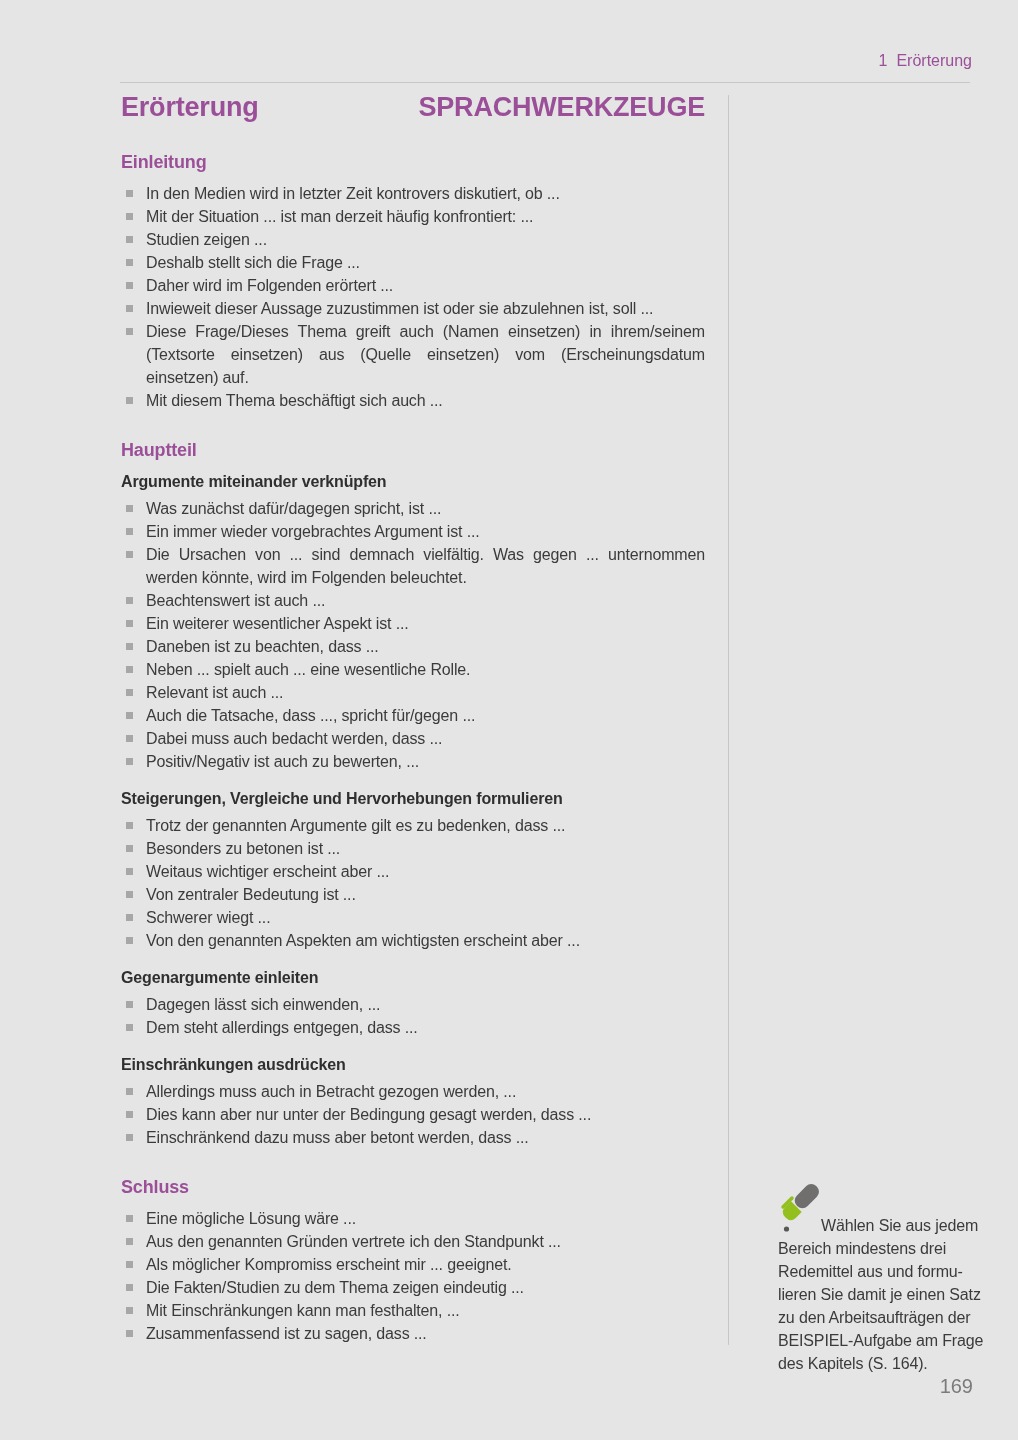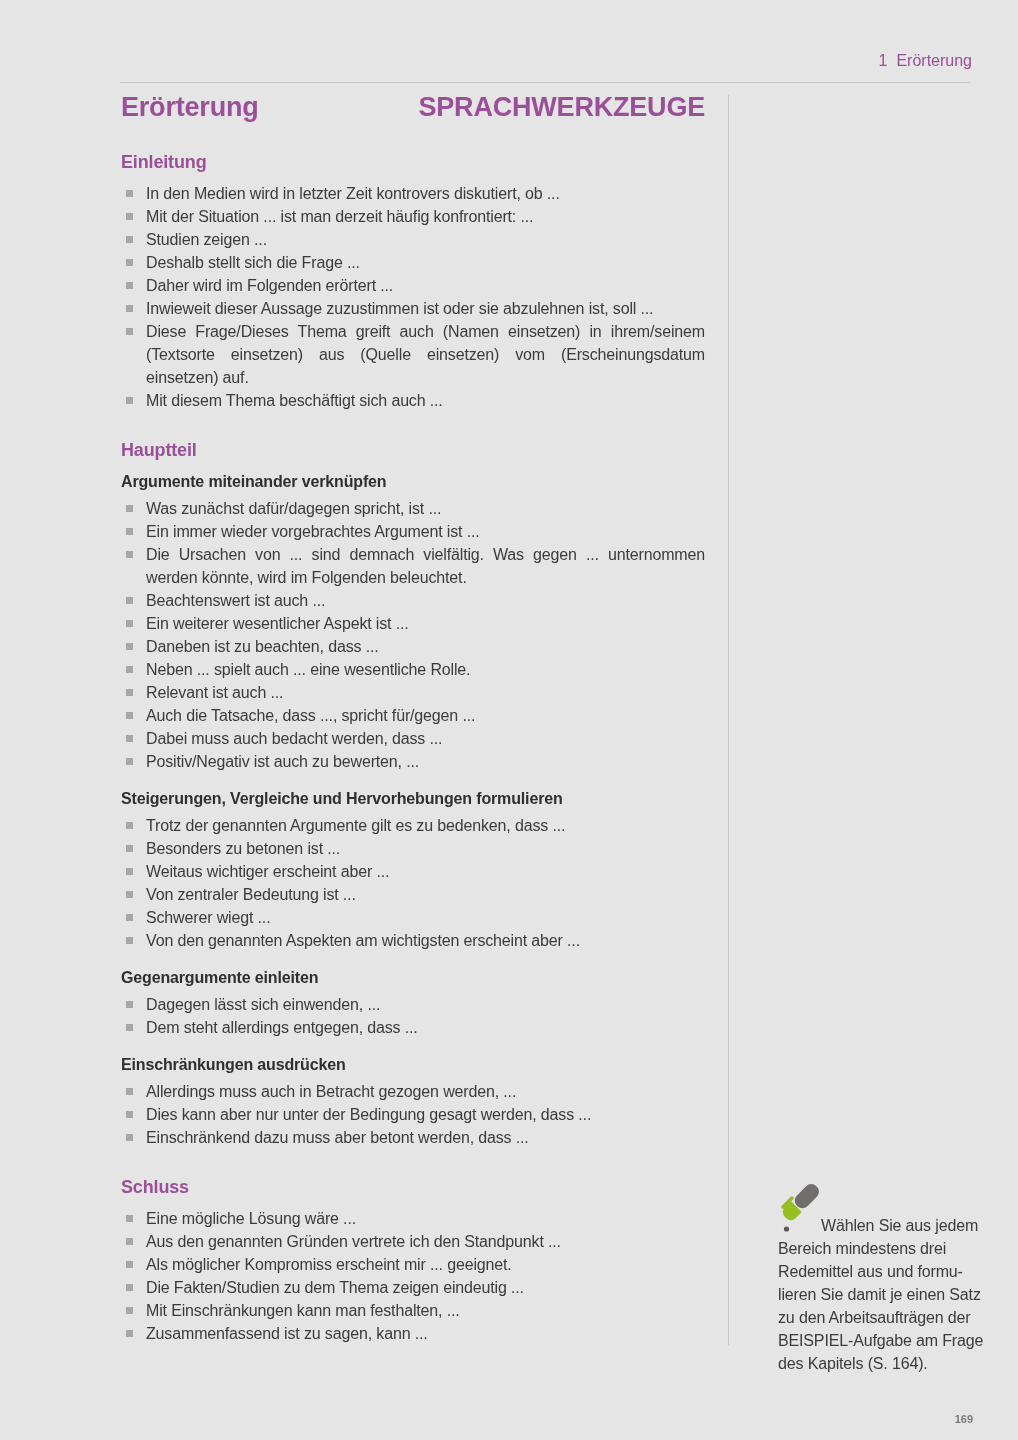--- a/index.html
+++ b/index.html
@@ -121,24 +121,23 @@
     position:absolute;
     left:-3px; top:0;
     width:52px; height:56px;
   }
   .note-text{padding-top:34px;}
   .note-line{white-space:nowrap;}
   .note-line:first-child{padding-left:43px;}
   
   .page-number{
     position:absolute;
-    top:1413px; right:45px;
-    font-size:11px;
+    top:1375px; right:45px;
+    font-size:20px;
     color:var(--page-number);
-    font-weight:bold;
   }
 </style>
 </head>
 <body>
 
 <div class="page">
 
   <div class="running-head">
     <span class="rh-number">1</span><span class="rh-label">Erörterung</span>
   </div>
@@ -310,21 +309,21 @@
           <li class="bullet-item">
             <span class="bullet-square"></span>
             <span class="li-text">Die Fakten/Studien zu dem Thema zeigen eindeutig ...</span>
           </li>
           <li class="bullet-item">
             <span class="bullet-square"></span>
             <span class="li-text">Mit Einschränkungen kann man festhalten, ...</span>
           </li>
           <li class="bullet-item">
             <span class="bullet-square"></span>
-            <span class="li-text">Zusammenfassend ist zu sagen, kann ...</span>
+            <span class="li-text">Zusammenfassend ist zu sagen, dass ...</span>
           </li>
         </ul>
       </section>
     </div>
 
   <div class="margin-note">
     <svg class="note-icon" viewBox="0 0 52 56" xmlns="http://www.w3.org/2000/svg" aria-hidden="true">
       <g transform="rotate(45 26 22)">
         <rect x="18.5" y="0" width="15" height="27.5" rx="7" fill="var(--icon-gray)"></rect>
         <path d="M18.5 28.5 h15 v8.5 q0 7 -7.5 7 q-7.5 0 -7.5 -7 z" fill="var(--icon-green)"></path>

